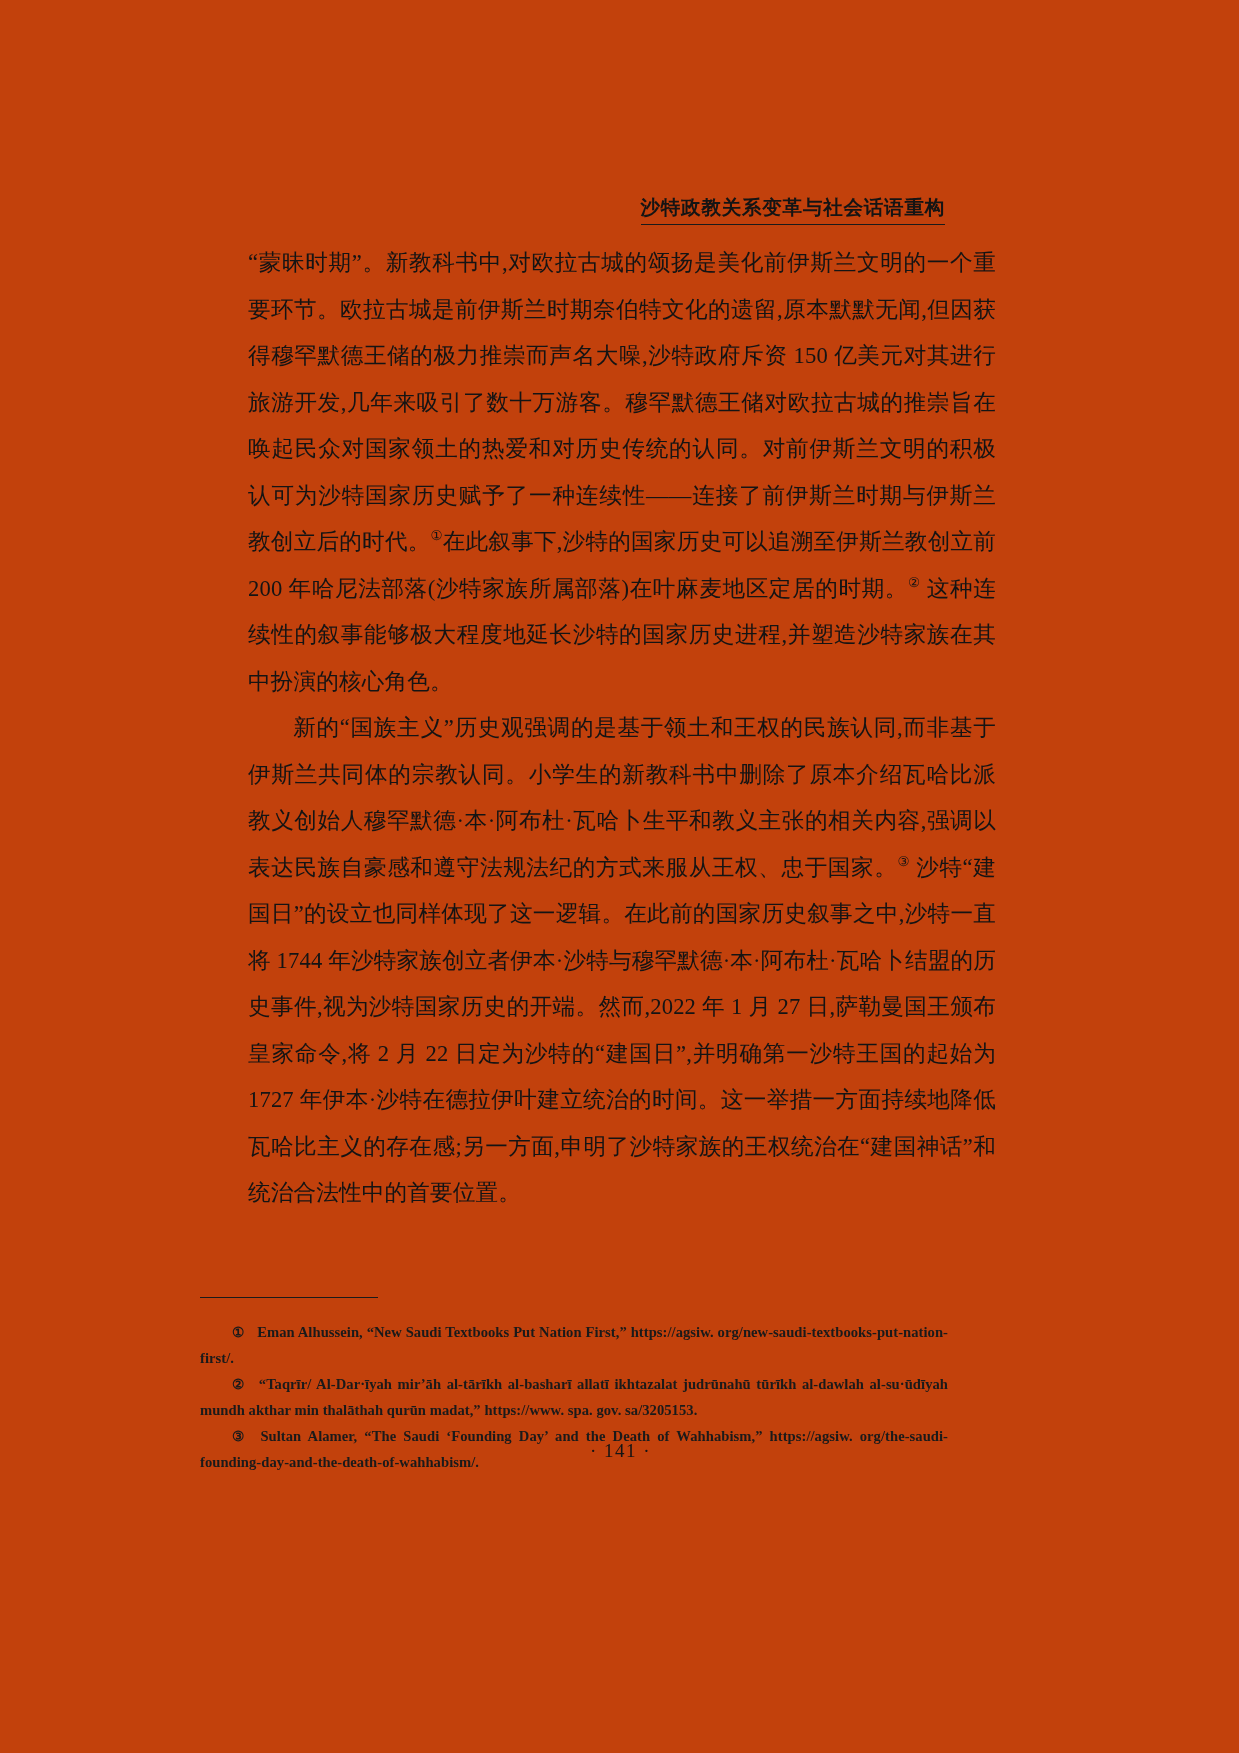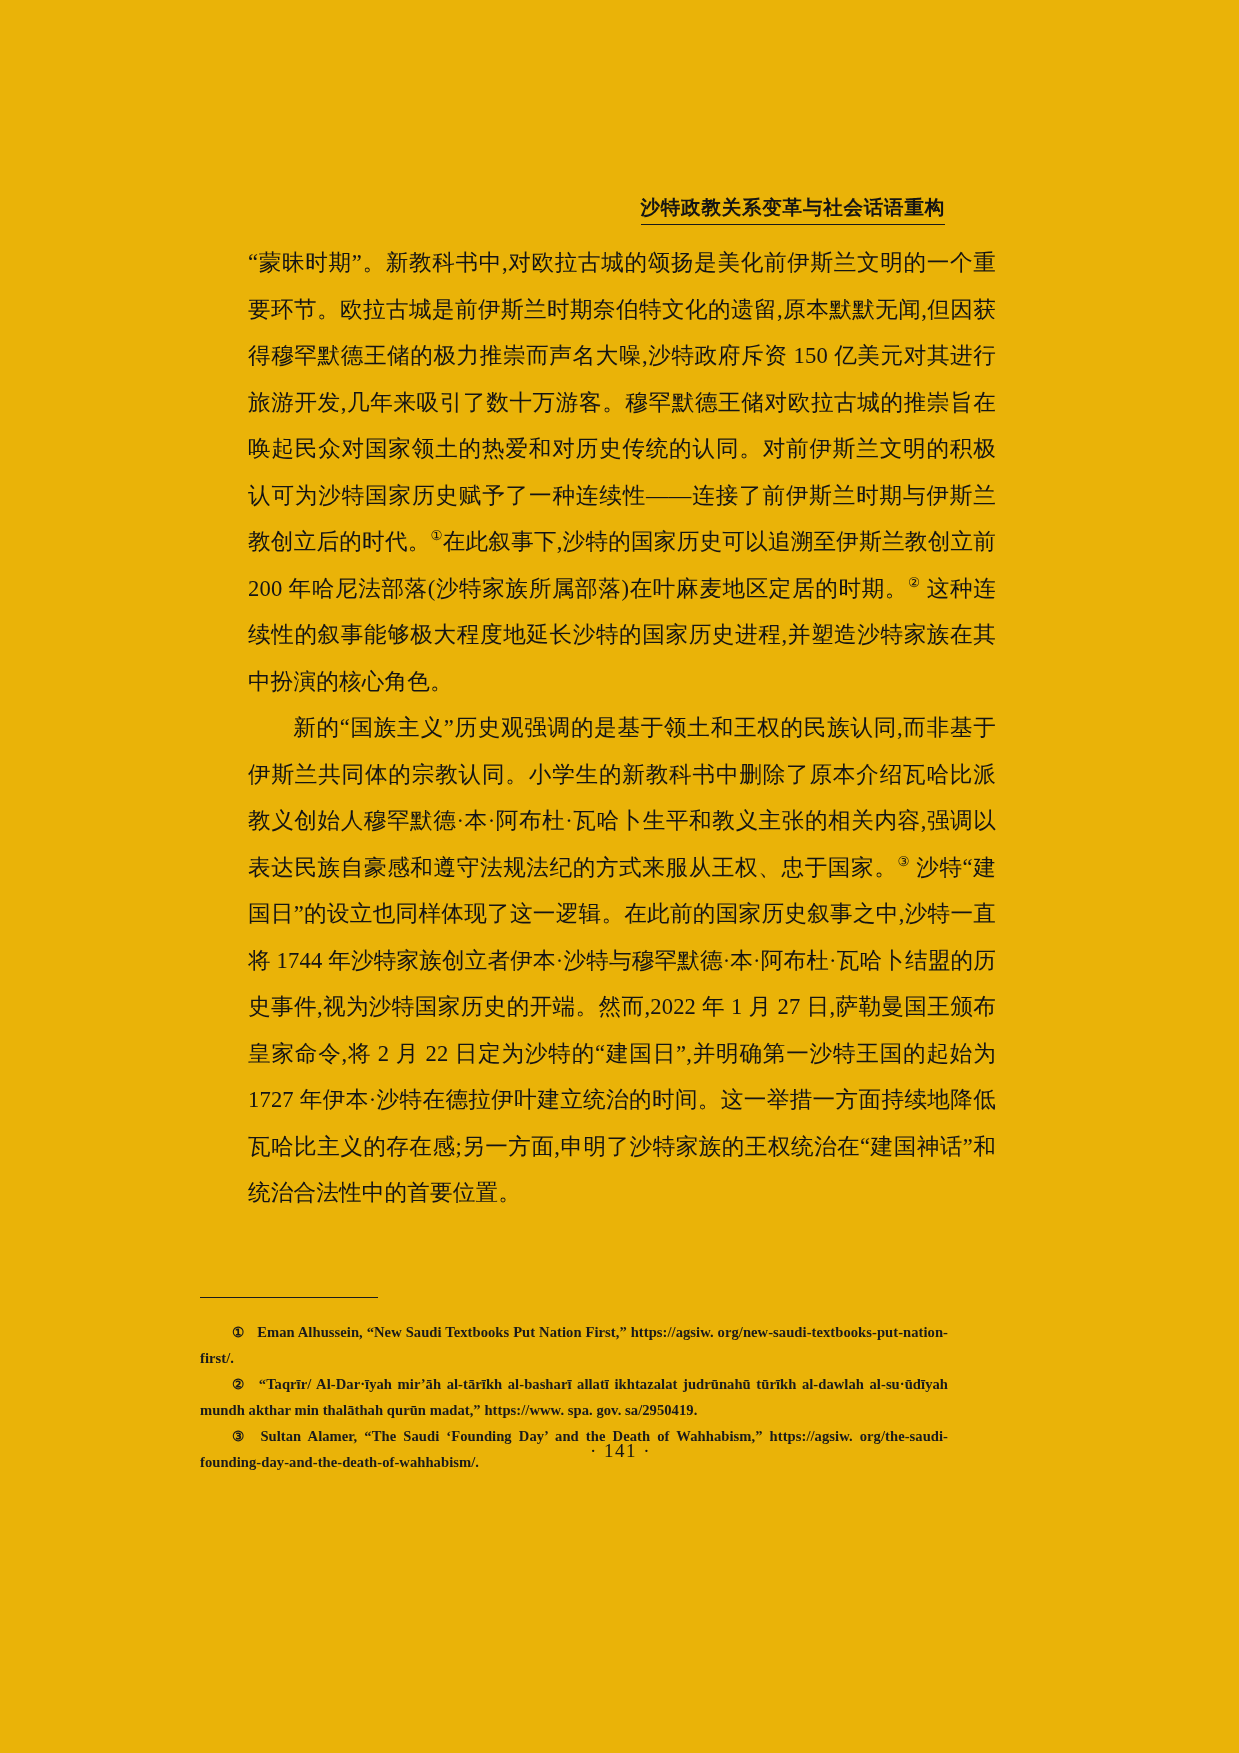--- a/index.html
+++ b/index.html
@@ -4,21 +4,21 @@
 <style>
   html, body {
     margin: 0;
     padding: 0;
     background: #ffffff;
   }
   .page {
     position: relative;
     width: 1239px;
     height: 1753px;
-    background: #eab308;
+    background: #c2410c;
     font-family: "Liberation Serif", "DejaVu Serif", serif;
     color: #1a1a1a;
     overflow: hidden;
   }
 
   
   .header-zone {
     position: absolute;
     left: 200px;
     top: 196px;
@@ -121,19 +121,19 @@
 
   <div class="body-zone">
     <p class="para" id="para-1">“蒙昧时期”。新教科书中,对欧拉古城的颂扬是美化前伊斯兰文明的一个重要环节。欧拉古城是前伊斯兰时期奈伯特文化的遗留,原本默默无闻,但因获得穆罕默德王储的极力推崇而声名大噪,沙特政府斥资 150 亿美元对其进行旅游开发,几年来吸引了数十万游客。穆罕默德王储对欧拉古城的推崇旨在唤起民众对国家领土的热爱和对历史传统的认同。对前伊斯兰文明的积极认可为沙特国家历史赋予了一种连续性——连接了前伊斯兰时期与伊斯兰教创立后的时代。<sup class="fn">①</sup>在此叙事下,沙特的国家历史可以追溯至伊斯兰教创立前 200 年哈尼法部落(沙特家族所属部落)在叶麻麦地区定居的时期。<sup class="fn">②</sup> 这种连续性的叙事能够极大程度地延长沙特的国家历史进程,并塑造沙特家族在其中扮演的核心角色。</p>
     <p class="para indent" id="para-2">新的“国族主义”历史观强调的是基于领土和王权的民族认同,而非基于伊斯兰共同体的宗教认同。小学生的新教科书中删除了原本介绍瓦哈比派教义创始人穆罕默德·本·阿布杜·瓦哈卜生平和教义主张的相关内容,强调以表达民族自豪感和遵守法规法纪的方式来服从王权、忠于国家。<sup class="fn">③</sup> 沙特“建国日”的设立也同样体现了这一逻辑。在此前的国家历史叙事之中,沙特一直将 1744 年沙特家族创立者伊本·沙特与穆罕默德·本·阿布杜·瓦哈卜结盟的历史事件,视为沙特国家历史的开端。然而,2022 年 1 月 27 日,萨勒曼国王颁布皇家命令,将 2 月 22 日定为沙特的“建国日”,并明确第一沙特王国的起始为 1727 年伊本·沙特在德拉伊叶建立统治的时间。这一举措一方面持续地降低瓦哈比主义的存在感;另一方面,申明了沙特家族的王权统治在“建国神话”和统治合法性中的首要位置。</p>
   </div>
 
   <div class="fn-rule"></div>
 
   <div class="footnotes" id="footnotes">
       <div class="fn-item"><span class="fn-marker">①</span><span class="fn-gap"></span><span>Eman Alhussein, “New Saudi Textbooks Put Nation First,” https://agsiw. org/new-saudi-textbooks-put-nation-first/.</span></div>
-      <div class="fn-item"><span class="fn-marker">②</span><span class="fn-gap"></span><span>“Taqrīr/ Al-Dar·īyah mir’āh al-tārīkh al-basharī allatī ikhtazalat judrūnahū tūrīkh al-dawlah al-su·ūdīyah mundh akthar min thalāthah qurūn madat,” https://www. spa. gov. sa/2950419.</span></div>
+      <div class="fn-item"><span class="fn-marker">②</span><span class="fn-gap"></span><span>“Taqrīr/ Al-Dar·īyah mir’āh al-tārīkh al-basharī allatī ikhtazalat judrūnahū tūrīkh al-dawlah al-su·ūdīyah mundh akthar min thalāthah qurūn madat,” https://www. spa. gov. sa/3205153.</span></div>
       <div class="fn-item"><span class="fn-marker">③</span><span class="fn-gap"></span><span>Sultan Alamer, “The Saudi ‘Founding Day’ and the Death of Wahhabism,” https://agsiw. org/the-saudi-founding-day-and-the-death-of-wahhabism/.</span></div>
     </div>
 
   <div class="folio">· 141 ·</div>
 
 </div>
 
 </body></html>

